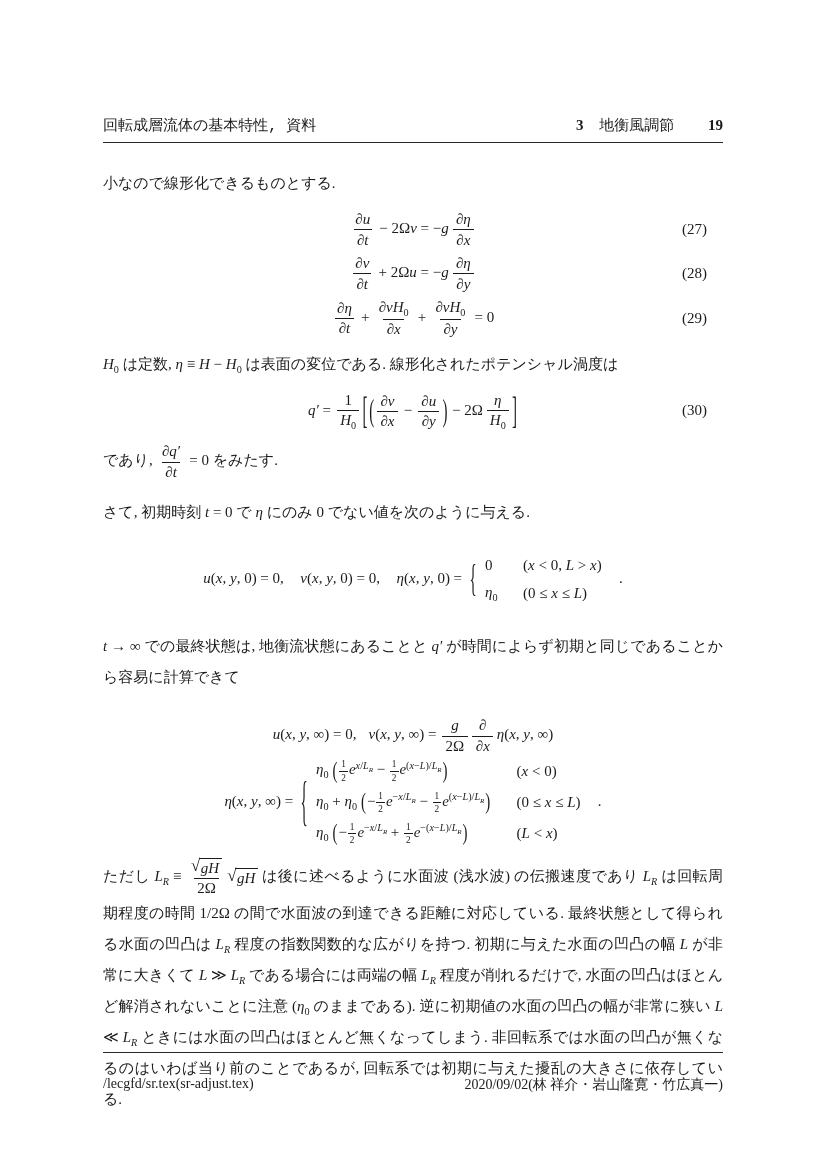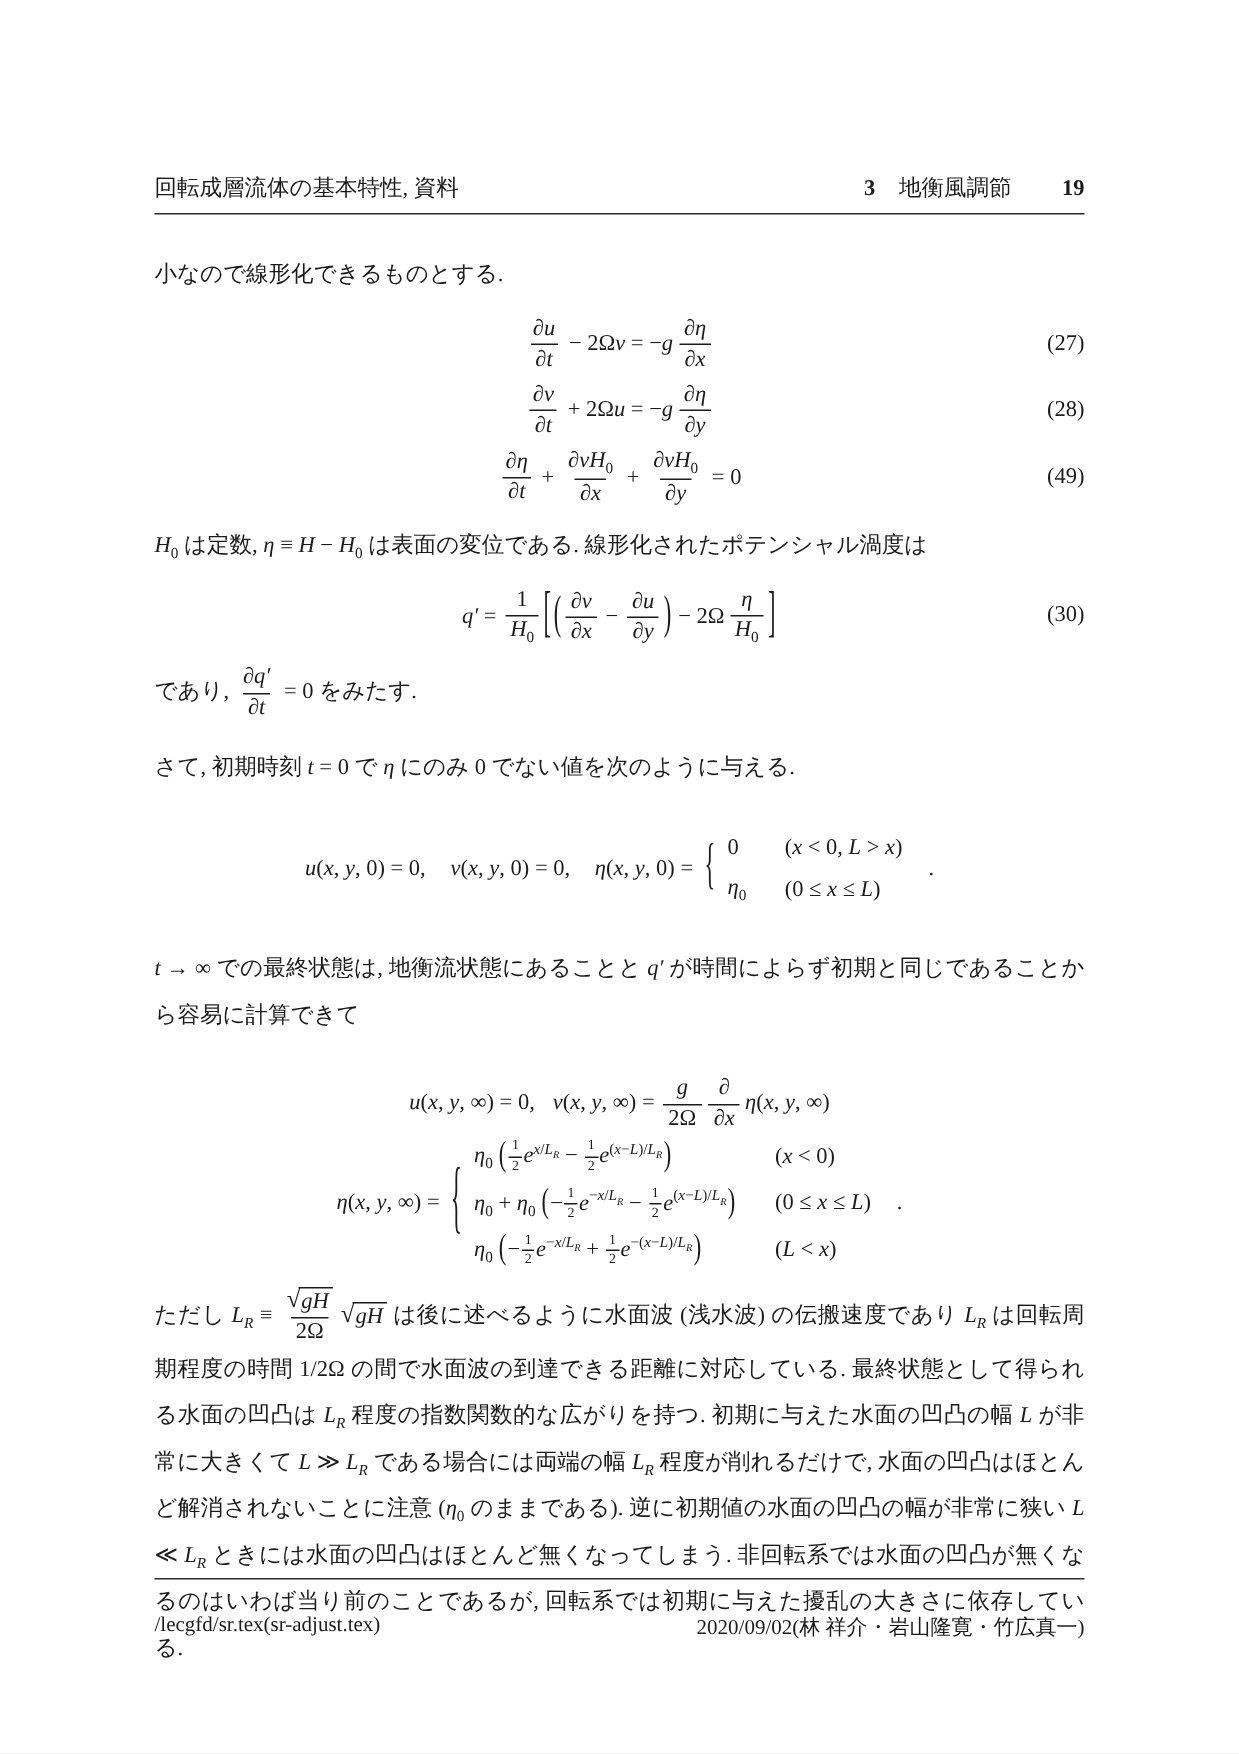--- a/index.html
+++ b/index.html
@@ -2,29 +2,29 @@
 <html><head>
 <meta charset="utf-8">
 <style>
   html,body{margin:0;padding:0;background:#e8e8e8;}
   .page{position:relative;width:826px;height:1169px;background:#ffffff;color:#1b1b1b;
         font-family:"Liberation Serif","DejaVu Serif",serif;overflow:hidden;margin:0 auto;}
   
   .header{position:absolute;top:116px;left:103px;right:103px;display:flex;
           justify-content:space-between;align-items:baseline;font-size:15px;
           border-bottom:1.2px solid #2a2a2a;padding-bottom:7px;}
-  .h-left,.h-sec{font-family:Liberation Serif, serif;}
+  .h-left,.h-sec{font-family:Liberation Mono, monospace;}
   .h-num,.h-page{font-weight:bold;}
   .h-sec{margin:0 30px 0 12px;}
   
   .content{position:absolute;top:160px;left:103px;right:103px;}
   .para{margin:0;font-size:15px;line-height:31px;text-align:justify;}
   .eqrow{position:relative;display:flex;justify-content:center;align-items:center;
          font-size:15px;line-height:1.3;}
-  .eqtag{position:absolute;right:0;top:50%;transform:translateY(-50%);}
+  .eqtag{position:absolute;right:16px;top:50%;transform:translateY(-50%);}
   
   .mi{font-style:italic;}
   .mr{font-style:normal;}
   .msup,.msub{font-size:.68em;line-height:1;}
   .mfrac{display:inline-flex;flex-direction:column;align-items:center;vertical-align:middle;
          text-align:center;margin:0 .14em;line-height:1.15;}
   .mfrac .fn{display:block;padding:0 .22em .08em;}
   .mfrac .fd{display:block;border-top:1px solid currentColor;padding:.08em .22em 0;}
   .fsmall{font-size:.62em;margin:0 .1em;}
   .msqrt{display:inline-flex;align-items:flex-start;vertical-align:middle;}
@@ -83,21 +83,21 @@
         <span class="eqbody"><span class="mfrac">
               <span class="fn"><span class="mi">∂η</span></span>
               <span class="fd"><span class="mi">∂t</span></span>
             </span><span class="mr"> + </span><span class="mfrac">
               <span class="fn"><span class="mi">∂vH</span><sub class="msub"><span class="mr">0</span></sub></span>
               <span class="fd"><span class="mi">∂x</span></span>
             </span><span class="mr"> + </span><span class="mfrac">
               <span class="fn"><span class="mi">∂vH</span><sub class="msub"><span class="mr">0</span></sub></span>
               <span class="fd"><span class="mi">∂y</span></span>
             </span><span class="mr"> = 0</span></span>
-        <span class="eqtag">(49)</span>
+        <span class="eqtag">(29)</span>
       </div>
     </div>
 
     <p class="para" style="margin-top:10px"><span class="mi">H</span><sub class="msub"><span class="mr">0</span></sub><span class="mr"> は定数, </span><span class="mi">η</span><span class="mr"> ≡ </span><span class="mi">H</span><span class="mr"> − </span><span class="mi">H</span><sub class="msub"><span class="mr">0</span></sub><span class="mr"> は表面の変位である. 線形化されたポテンシャル渦度は</span></p>
 
     <div class="eqrow" style="margin:12px 0">
       <span class="eqbody"><span class="mi">q′</span><span class="mr"> = </span><span class="mfrac">
             <span class="fn"><span class="mr">1</span></span>
             <span class="fd"><span class="mi">H</span><sub class="msub"><span class="mr">0</span></sub></span>
           </span><span class="mbig" style="transform: scaleY(2.5);">[</span><span class="mbig" style="transform: scaleY(2.1);">(</span><span class="mfrac">

